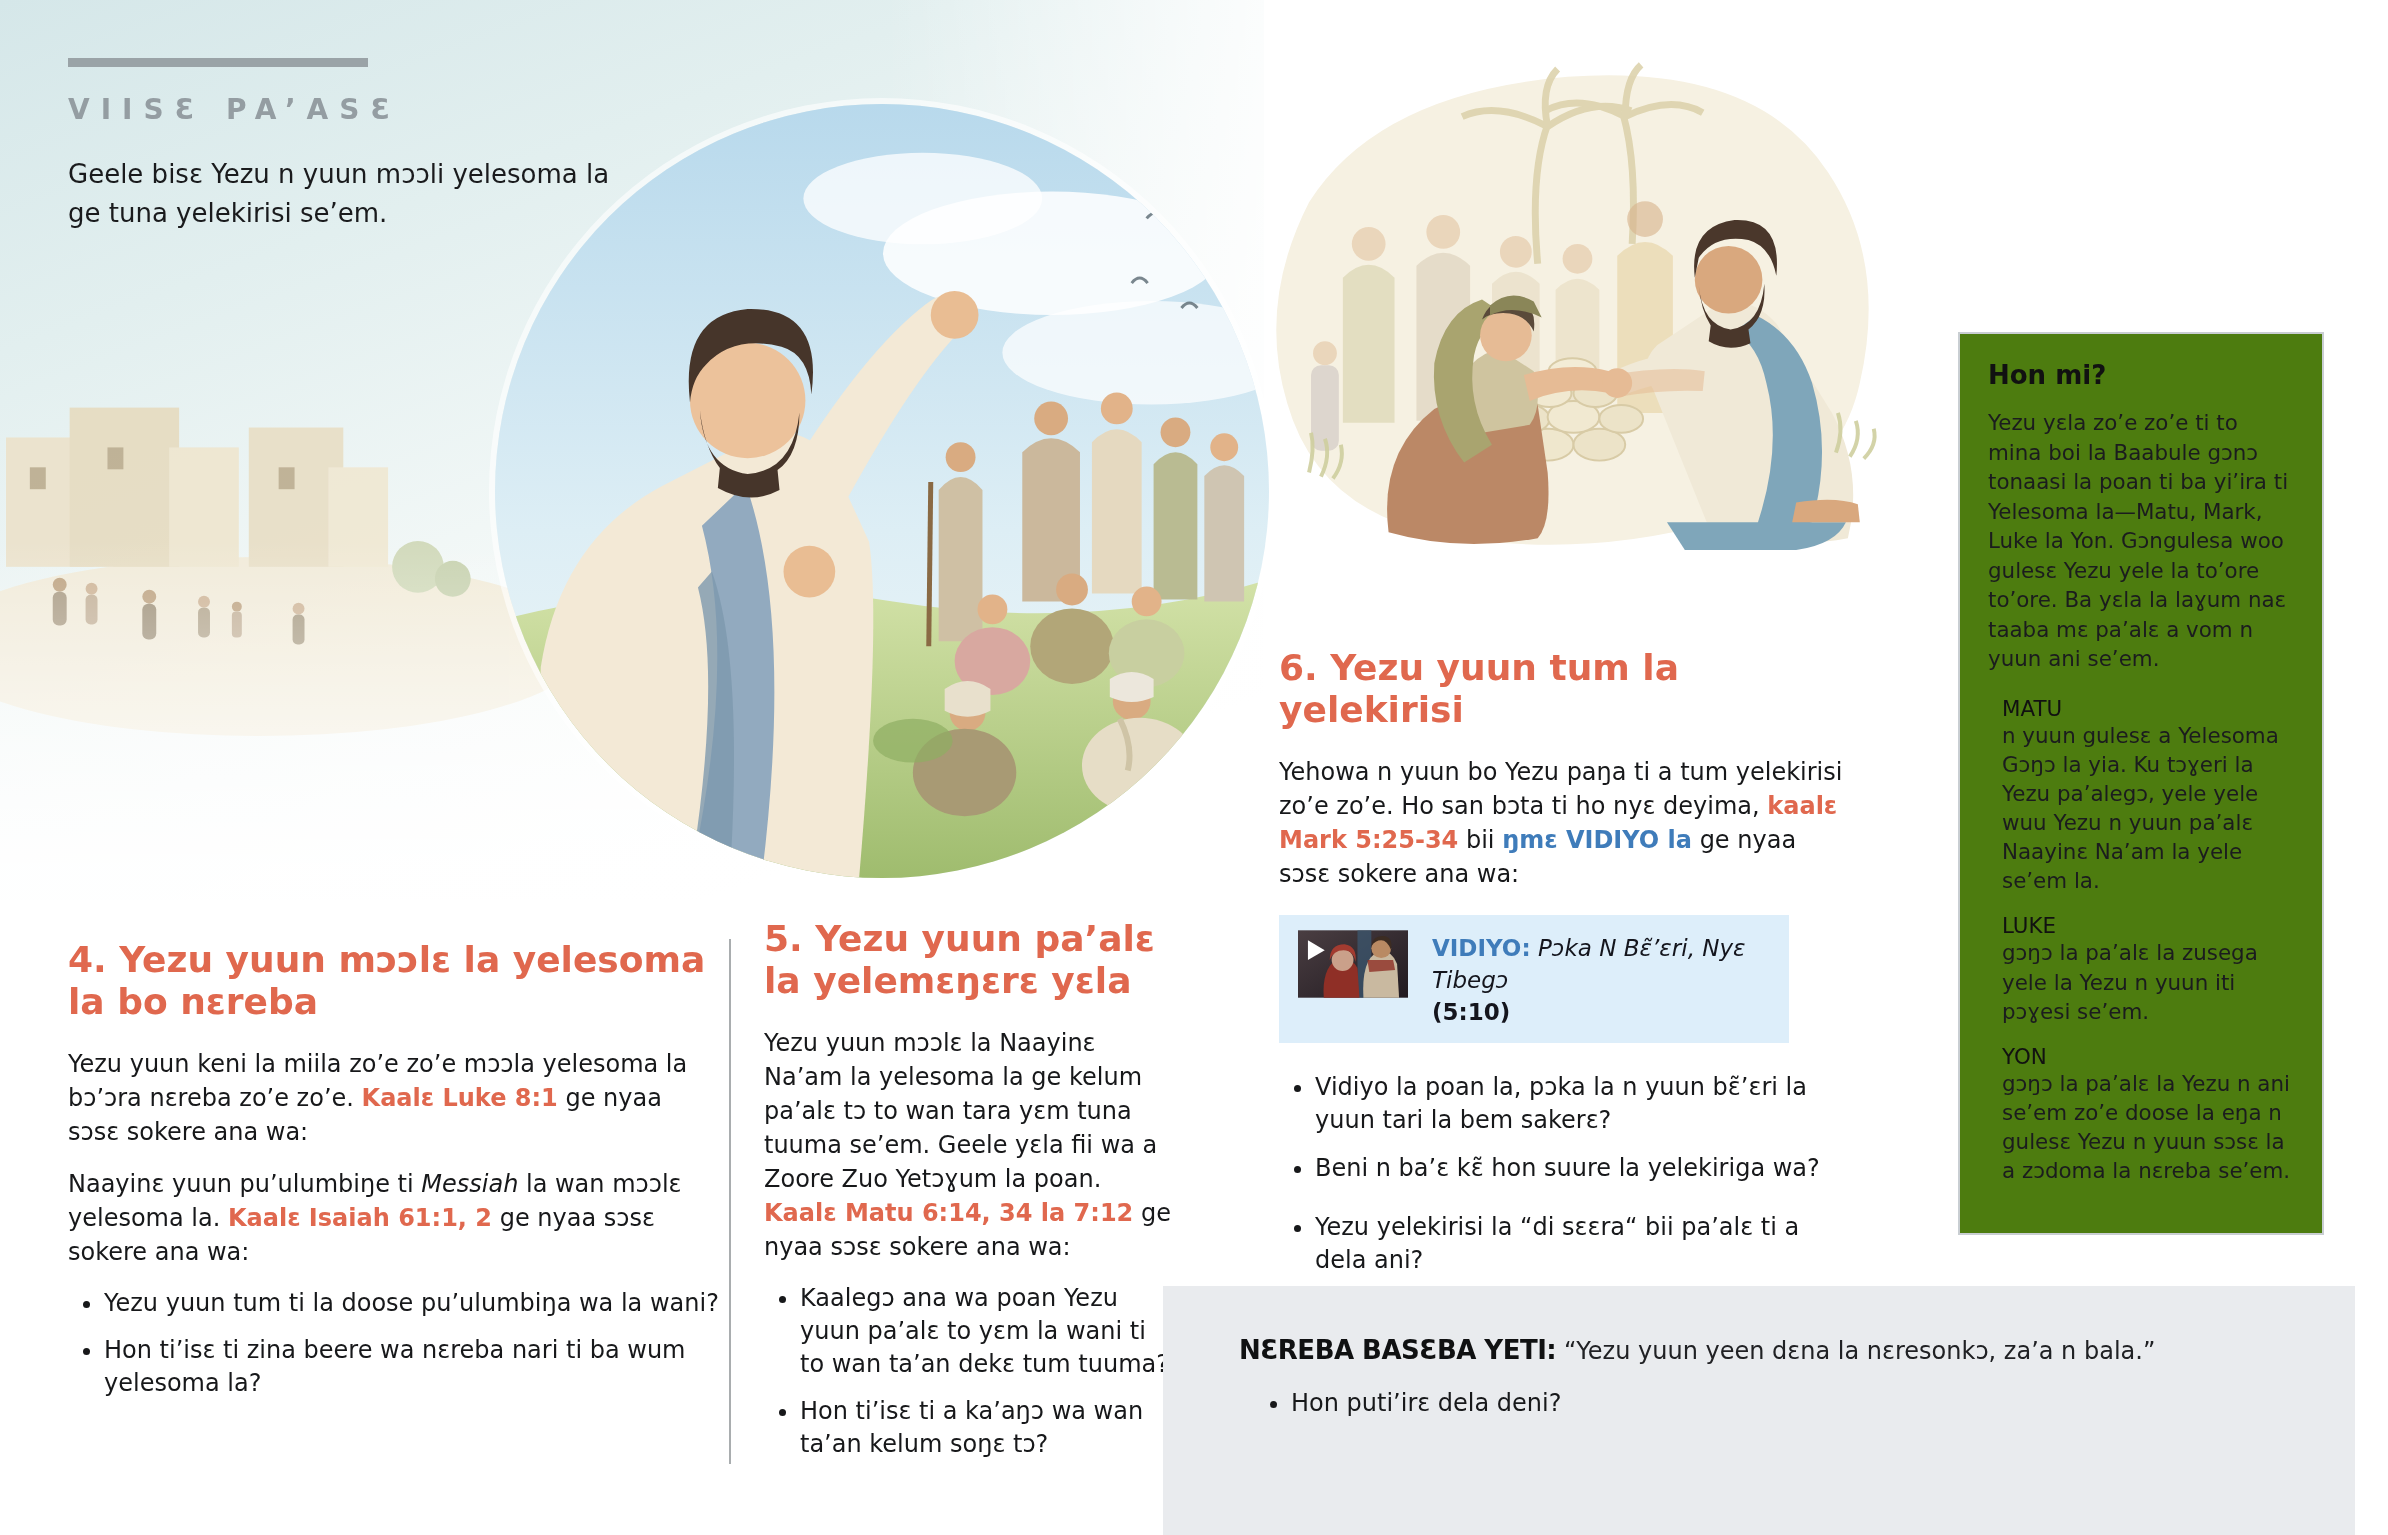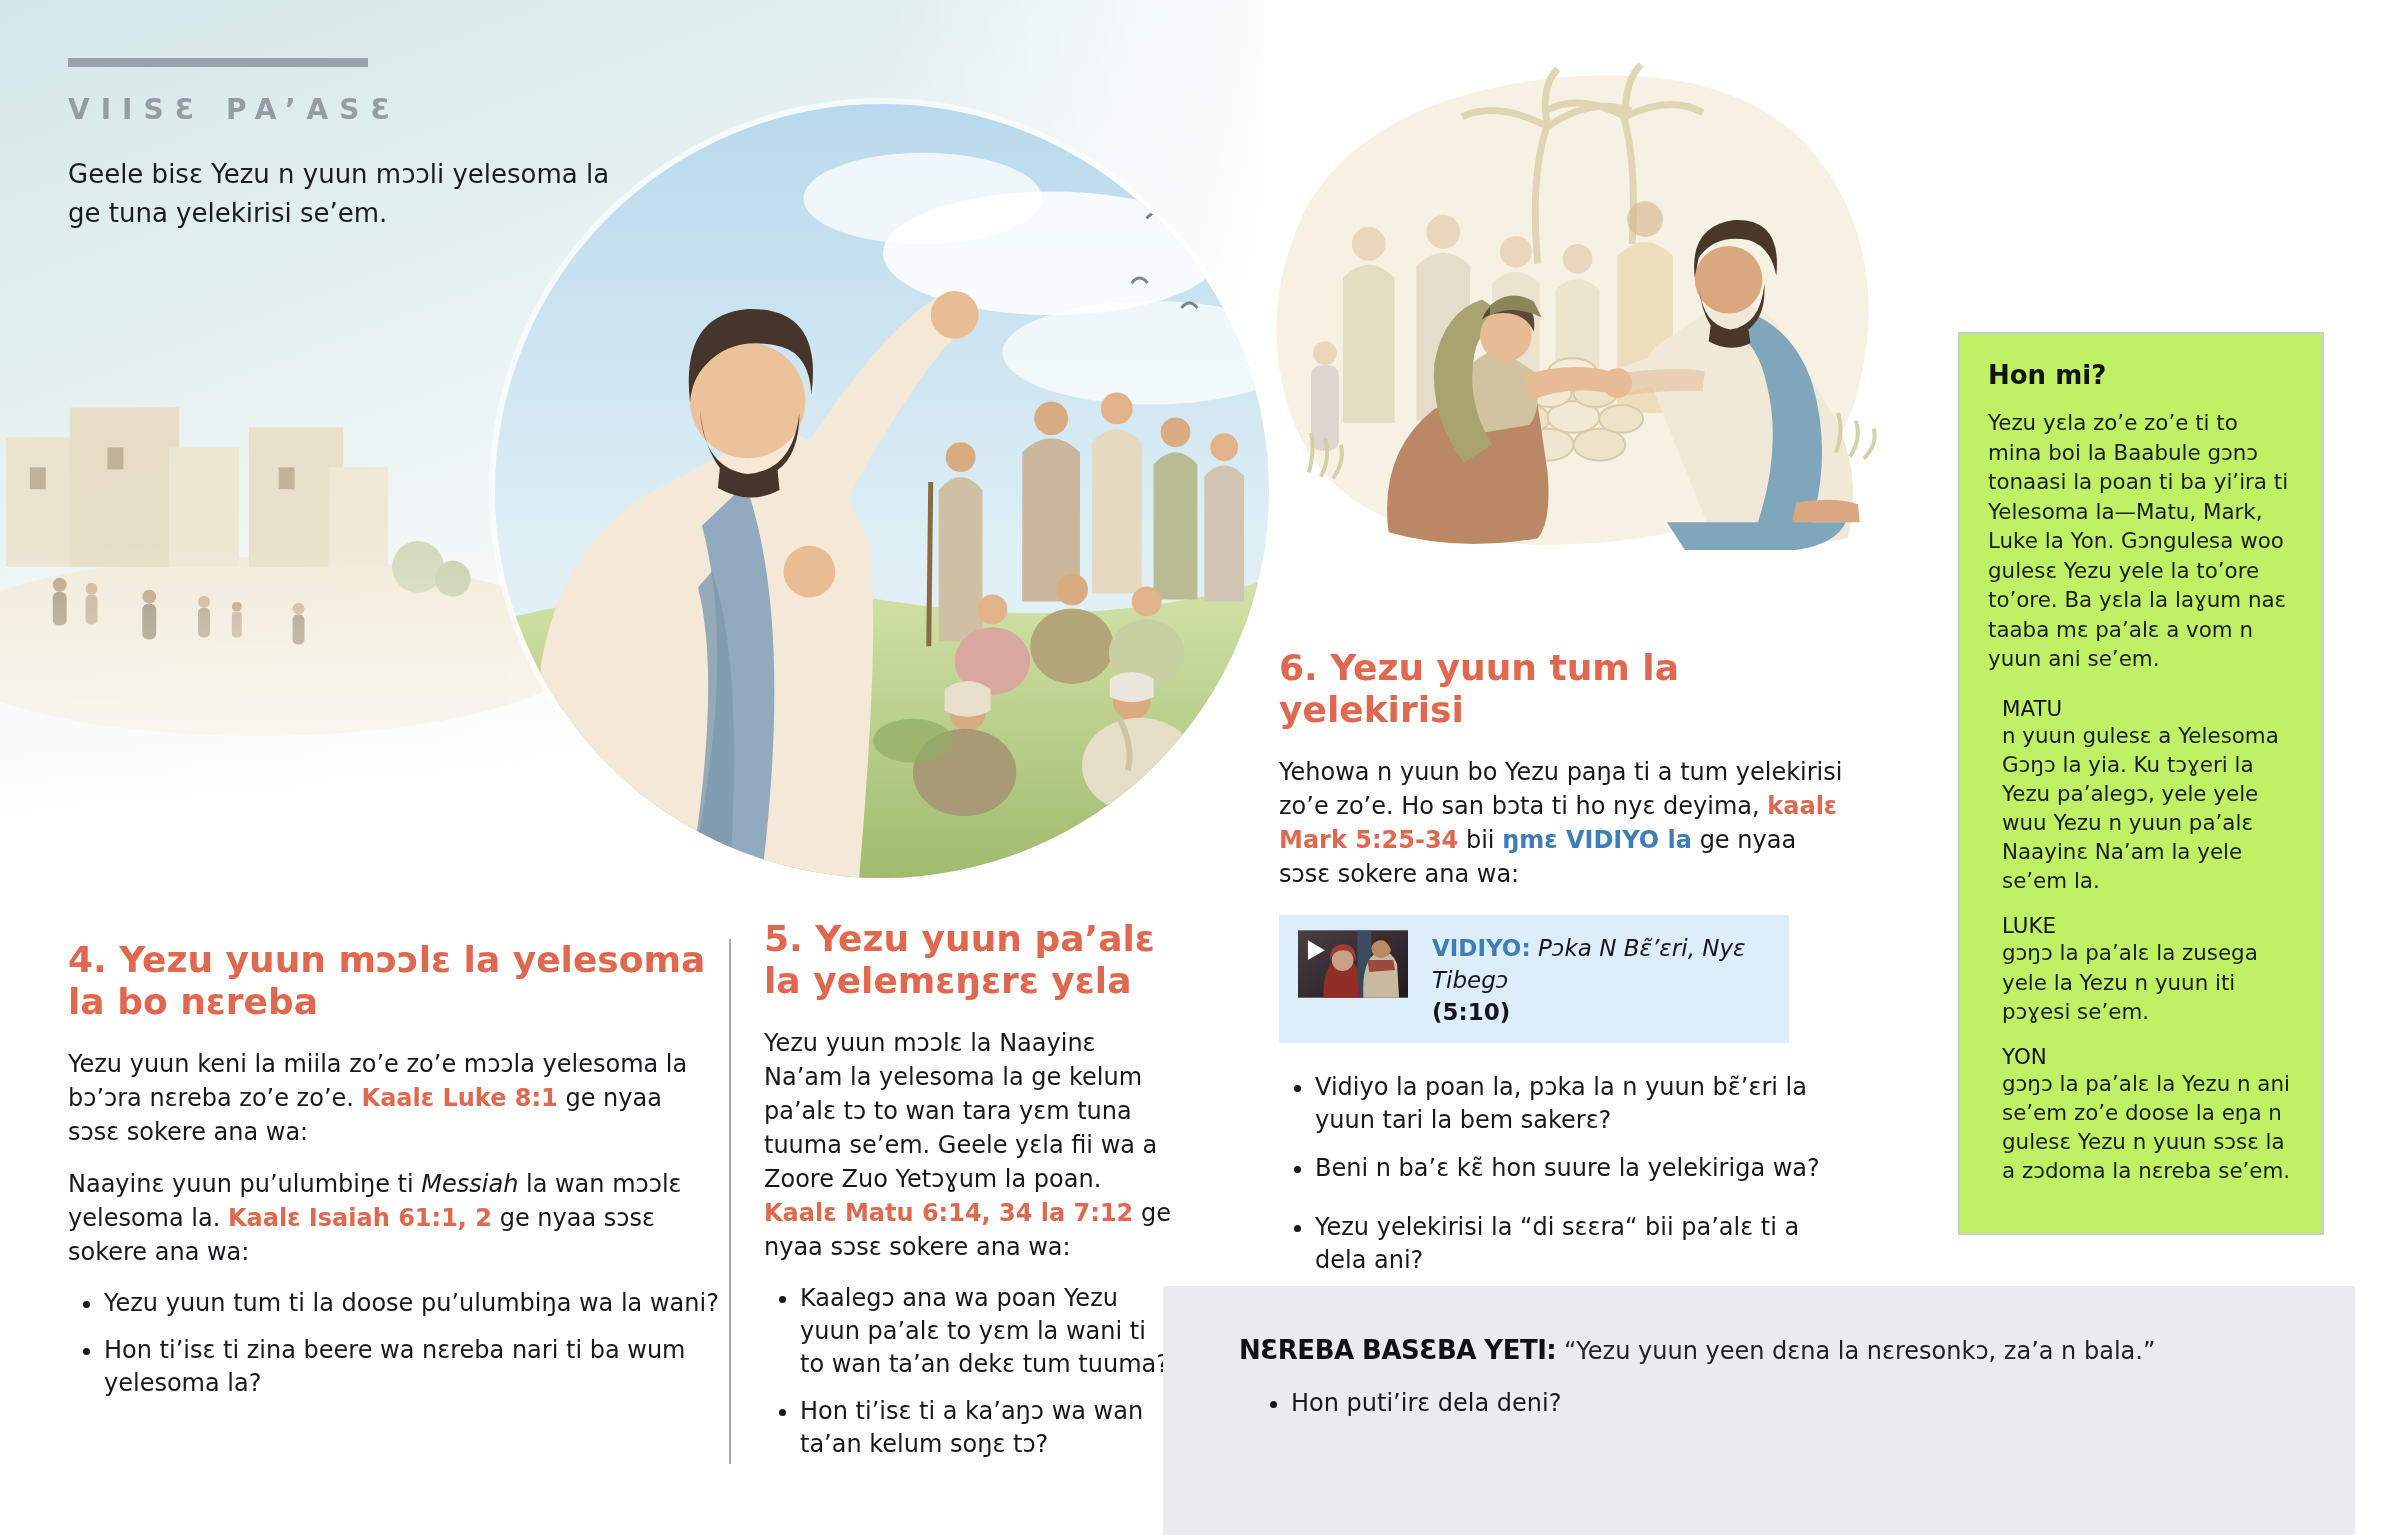--- a/index.html
+++ b/index.html
@@ -58,21 +58,21 @@
     box-sizing:border-box;cursor:pointer;
   }
   .thumb{flex:0 0 110px;width:110px;height:68px;position:relative;}
   .video-text{font-size:23px;line-height:1.4;padding-top:2px;}
   .video-label{color:#3f7cba;font-weight:bold;}
   .video-title{font-style:italic;color:#14151d;}
   .video-duration{font-weight:bold;color:#14151d;}
   
   .honmi{
     position:absolute;left:1958px;top:332px;width:366px;box-sizing:border-box;
-    background:#bef264;border:2px solid #c9ced2;padding:26px 26px 30px 28px;
+    background:#4d7c0f;border:2px solid #c9ced2;padding:26px 26px 30px 28px;
   }
   .honmi h3{margin:0 0 18px 0;font-size:26px;font-weight:bold;color:#111;}
   .honmi .hm-intro{margin:15px 0 22px 0;font-size:21.4px;line-height:1.38;color:#1b1c1e;}
   .gospel{margin:0 0 18px 14px;}
   .gospel .g-name{font-size:21.4px;font-weight:normal;color:#111;}
   .gospel .g-text{font-size:21.4px;line-height:1.36;color:#1b1c1e;}
   
   .footer-box{
     position:absolute;left:1163px;top:1286px;width:1192px;height:250px;
     background:#e9ebee;box-sizing:border-box;padding:46px 40px 0 76px;

